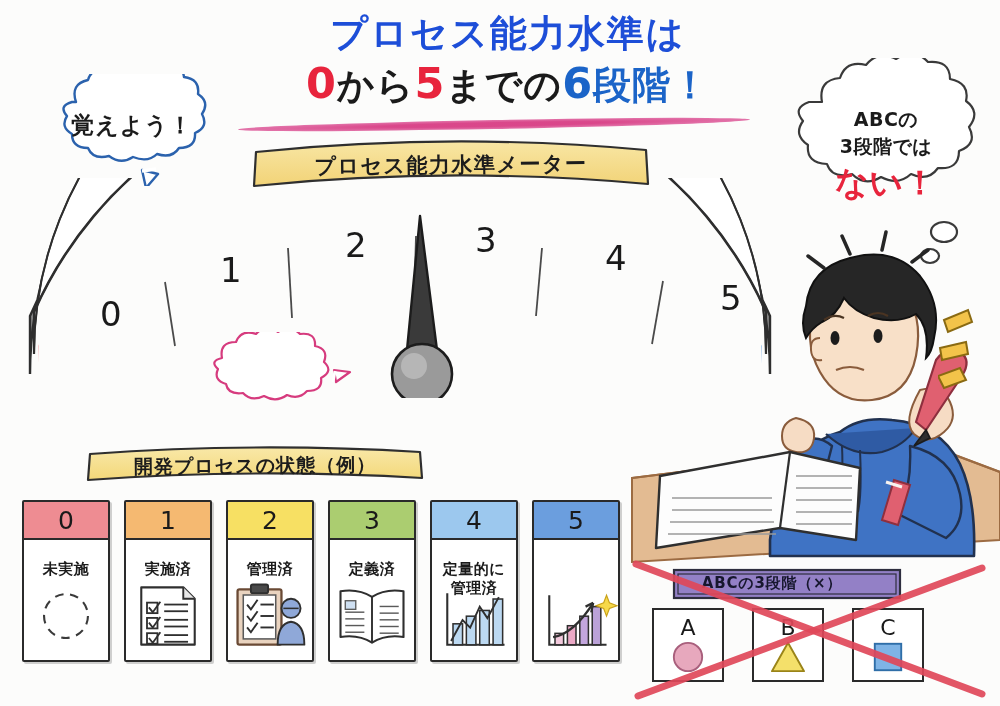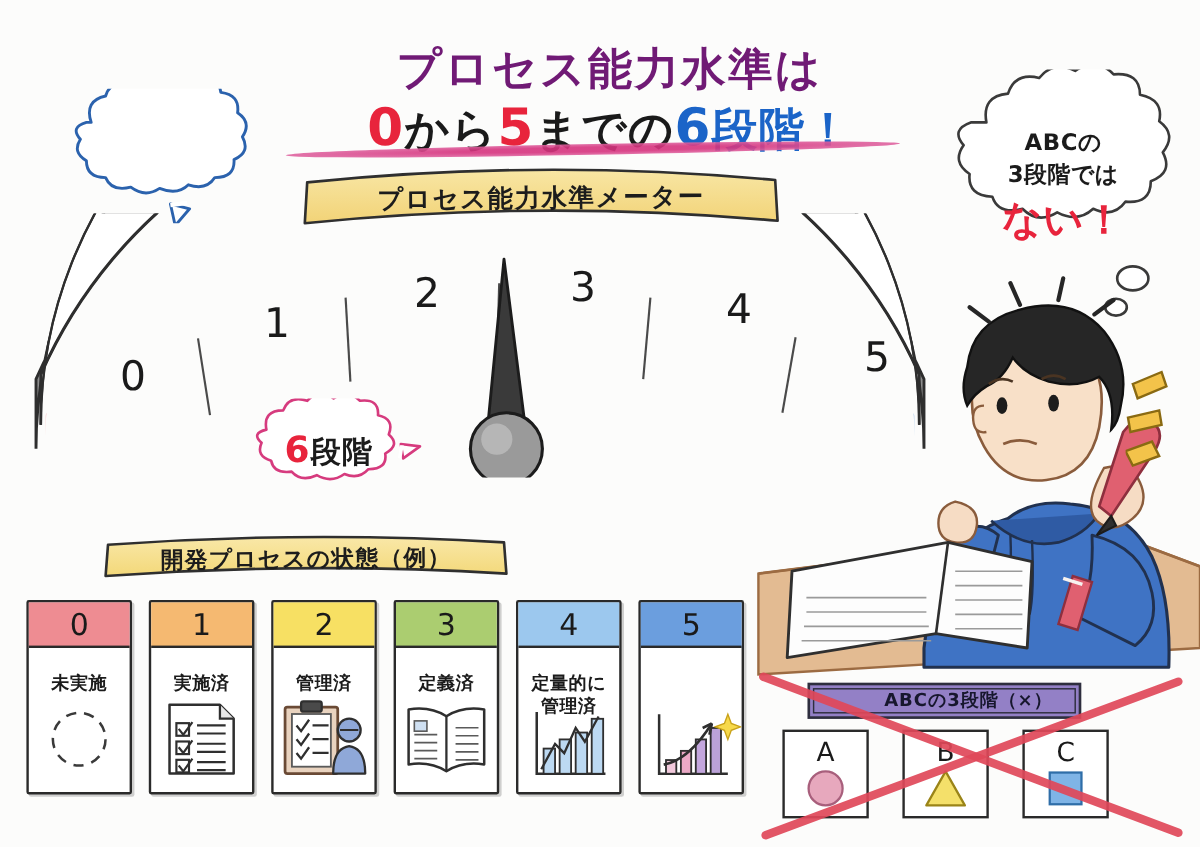--- a/index.html
+++ b/index.html
@@ -9,22 +9,22 @@
     font-family: "DejaVu Sans", "Liberation Sans", sans-serif;
     overflow: hidden; position: relative;
   }
   #stage { position: absolute; inset: 0; }
 
   .abs { position: absolute; }
 
   
   #title-block { left: 228px; top: 12px; width: 560px; text-align: center; }
   .title-line1 {
-    font-size: 37px; font-weight: 700; color: #701a75; letter-spacing: 2px;
-    line-height: 1.18; white-space: nowrap; margin-top: 24px;
+    font-size: 37px; font-weight: 700; color: #1d4ed8; letter-spacing: 2px;
+    line-height: 1.18; white-space: nowrap;
   }
   .title-line2 {
     font-size: 37px; font-weight: 700; line-height: 1.2; white-space: nowrap;
     letter-spacing: 1px; margin-top: 2px;
   }
   .t-red { color: #e8243c; font-size: 43px; }
   .t-blue { color: #1b64c8; font-size: 43px; }
   .t-blk { color: #1a1a1a; }
   .t-blue-s { color: #1b64c8; font-size: 38px; }
   #title-underline {
@@ -95,21 +95,21 @@
   .card-label {
     margin-top: 20px; text-align: center; font-size: 15px; font-weight: 700;
     color: #1b1b1b; line-height: 1.25; letter-spacing: .5px;
   }
   .card-icon { position: absolute; left: 0; bottom: 8px; width: 100%; height: 72px; }
 
   
   #abc-banner { left: 672px; top: 568px; width: 230px; height: 32px; }
   #abc-banner .txt {
     position: absolute; left: 0; top: 6px; width: 200px; text-align: center;
-    font-size: 15px; font-weight: 700; color: #17172e; letter-spacing: .8px; margin-left: 35px;
+    font-size: 15px; font-weight: 700; color: #17172e; letter-spacing: .8px;
   }
   
   .abc-box {
     position: absolute; width: 72px; height: 74px;
     border: 2px solid #2a2a2a; background: #fff;
   }
   .abc-letter {
     position: absolute; left: 0; top: 5px; width: 100%; text-align: center;
     font-size: 22px; color: #1a1a1a;
   }
@@ -134,20 +134,21 @@
   <div id="title-underline" class="abs"></div>
 
   <div id="bubble-left" class="abs">
     <svg width="172" height="112" viewBox="0 0 172 112">
       <path d="M30,28 q-6,-18 12,-22 q4,-14 22,-10 q10,-13 26,-5 q14,-11 28,0 q18,-3 20,12
                q16,2 14,17 q12,8 4,20 q7,13 -7,19 q1,15 -16,15 q-7,11 -22,6 q-9,9 -24,3
                q-12,8 -24,-1 q-16,4 -21,-8 q-16,0 -16,-14 q-12,-7 -5,-18 q-9,-10 5,-14 z" fill="#fff" stroke="#2b62ad" stroke-width="2.4" stroke-linejoin="round"></path>
       <path d="M96,96 l4,18 l12,-14 z" fill="#fff" stroke="#2b62ad" stroke-width="2.4" stroke-linejoin="round"></path>
       <path d="M96,97 l14,-2" stroke="#fff" stroke-width="3.5"></path>
     </svg>
+    <div class="txt">覚えよう！</div>
   </div>
 
   <div id="bubble-right" class="abs">
     <svg width="216" height="166" viewBox="0 0 216 166">
       <path d="M44,44 q-4,-22 18,-24 q6,-18 26,-13 q12,-15 30,-6 q18,-12 32,3 q22,-2 22,17
                q20,4 16,22 q15,11 3,26 q9,17 -10,24 q0,19 -21,17 q-10,14 -27,6 q-13,12 -30,3
                q-16,10 -29,-3 q-20,5 -25,-10 q-21,-1 -19,-19 q-15,-10 -5,-24 q-11,-13 6,-19 z" fill="#fff" stroke="#3a3a3a" stroke-width="2.2" stroke-linejoin="round"></path>
     </svg>
     <div class="txt">
       <span>ABCの</span><br>
@@ -237,23 +238,20 @@
   </div>
 
   <div id="bubble-six" class="abs">
     <svg width="156" height="88" viewBox="0 0 156 88">
       <path d="M26,26 q-3,-16 14,-16 q5,-13 20,-8 q10,-11 22,-2 q12,-8 22,2 q16,-2 15,12
                q14,3 9,16 q10,9 -3,16 q2,13 -14,13 q-8,9 -20,4 q-11,8 -23,1 q-13,6 -21,-3
                q-15,2 -17,-9 q-13,-4 -8,-15 q-9,-8 4,-11 z" fill="#fff" stroke="#d63b7e" stroke-width="2.2" stroke-linejoin="round"></path>
       <path d="M138,38 l16,2 l-14,10 z" fill="#fff" stroke="#d63b7e" stroke-width="2.2" stroke-linejoin="round"></path>
       <path d="M139,39 l-2,11" stroke="#fff" stroke-width="3"></path>
     </svg>
-    <div class="txt">
-      <span class="red">6</span><span>段階</span>
-    </div>
   </div>
 
   <div id="state-banner" class="abs">
     <svg width="338" height="40" viewBox="0 0 338 40">
       <defs>
         <linearGradient id="bn2" x1="0" y1="0" x2="0" y2="1">
           <stop offset="0%" stop-color="#f9e8a8"></stop>
             <stop offset="100%" stop-color="#f3d879"></stop>
         </linearGradient>
       </defs>

